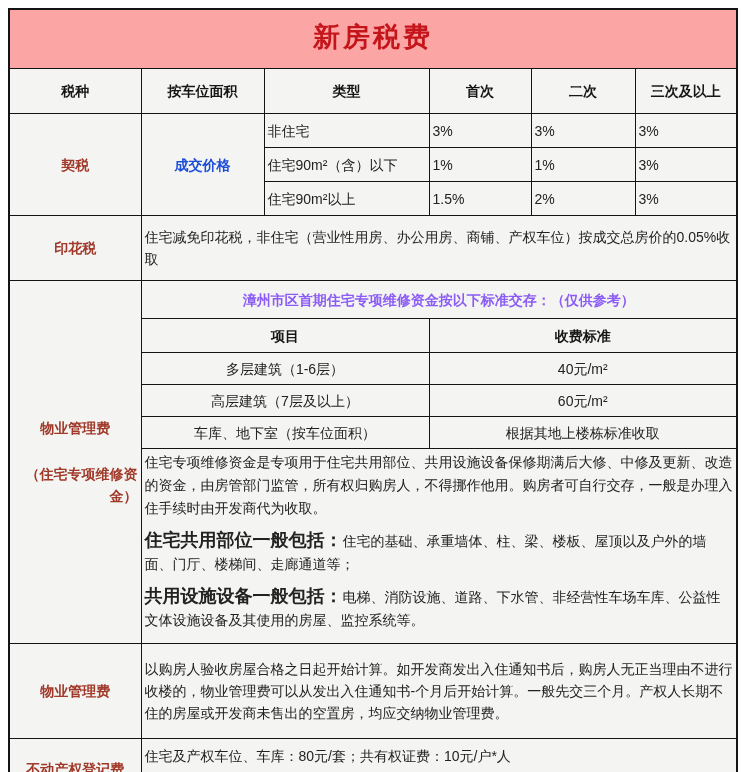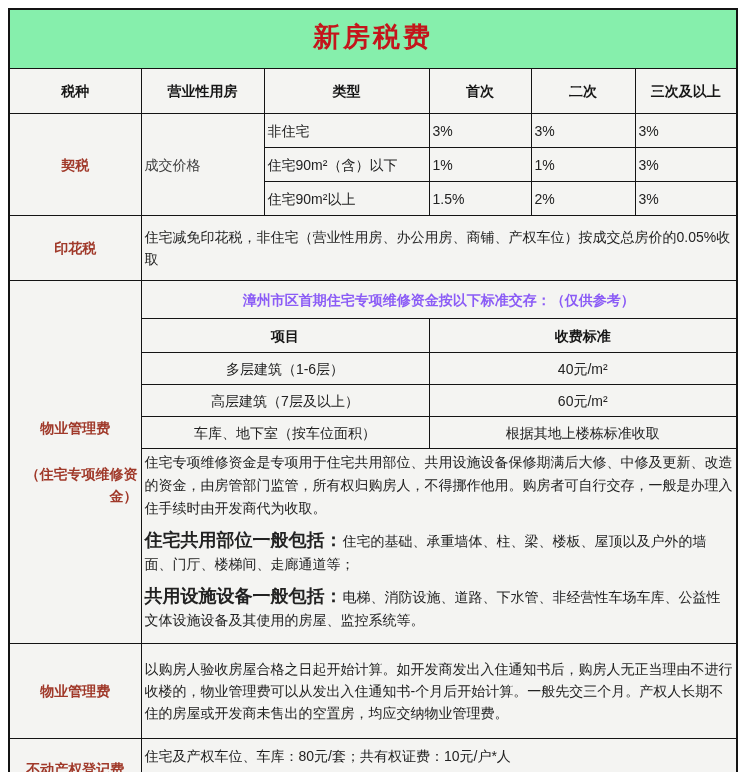--- a/index.html
+++ b/index.html
@@ -21,21 +21,21 @@
   }
   table.tax td,table.tax th{
     border:1px solid #141414;
     padding:2px 3px;
     font-size:14px;
     line-height:22px;
     vertical-align:middle;
     overflow:hidden;
   }
   .title-row td{
-    background:#86efac;
+    background:#fca5a5;
     height:54px;
     text-align:center;
   }
   .title-text{
     color:#c4151b;
     font-weight:bold;
     font-size:27px;
     letter-spacing:3px;
   }
   .hdr td{
@@ -46,21 +46,21 @@
     color:#161616;
   }
   .maroon{
     color:#a0392a;
     font-weight:bold;
     font-size:18px;
     text-align:center;
   }
   td.center{text-align:left;}
   .deed-row td{height:29px;font-size:14.5px;}
-  .basis-cell{font-weight:normal;font-size:19px;color:#404040;}
+  .basis-cell{font-weight:bold;font-size:19px;color:#1d4ed8;text-align:center;}
   .stamp-cell{height:60px;font-size:14px;}
   .zh-header{
     height:33px;text-align:center;font-weight:bold;font-size:15.5px;color:#8b5cf6;
   }
   .sub-hd{height:29px;text-align:center;font-weight:bold;font-size:16px;color:#161616;}
   .sub-row td{height:27px;text-align:center;font-size:14px;}
   .para-cell{height:175px;vertical-align:top;padding:4px 4px;}
   .para-cell p{margin:0 0 9px 0;font-size:14px;line-height:23px;}
   .para-cell p b{font-size:18px;}
   .mgmt-cell{height:90px;font-size:14px;line-height:23px;}
@@ -84,21 +84,21 @@
 
     <tbody>
         <tr class="title-row">
       <td colspan="6">
         <span class="title-text">新房税费</span>
       </td>
     </tr>
 
     <tr class="hdr">
       <td>税种</td>
-      <td>营业性用房</td>
+      <td>按车位面积</td>
       <td>类型</td>
       <td>首次</td>
       <td>二次</td>
       <td>三次及以上</td>
     </tr>
 
     <tr class="deed-row">
       <td rowspan="3" class="maroon">契税</td>
       <td rowspan="3" class="basis-cell">成交价格</td>
       <td class="center">非住宅</td>

